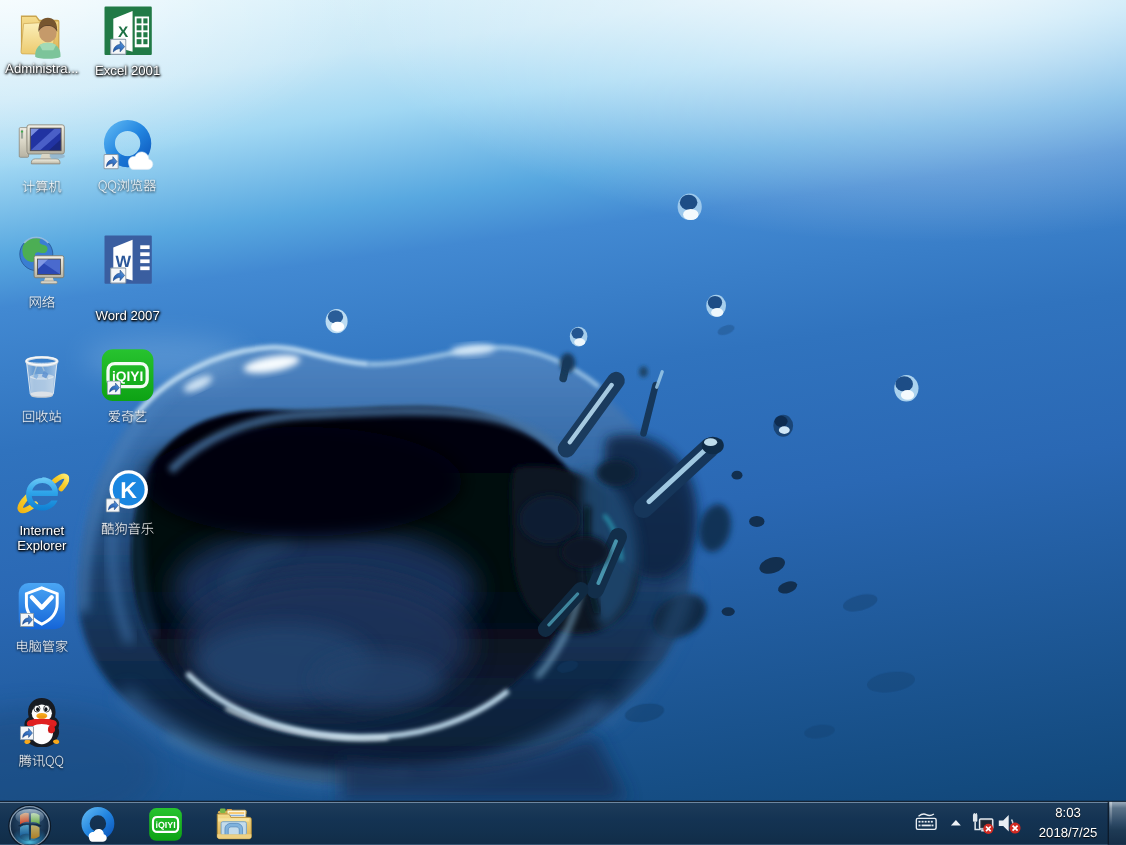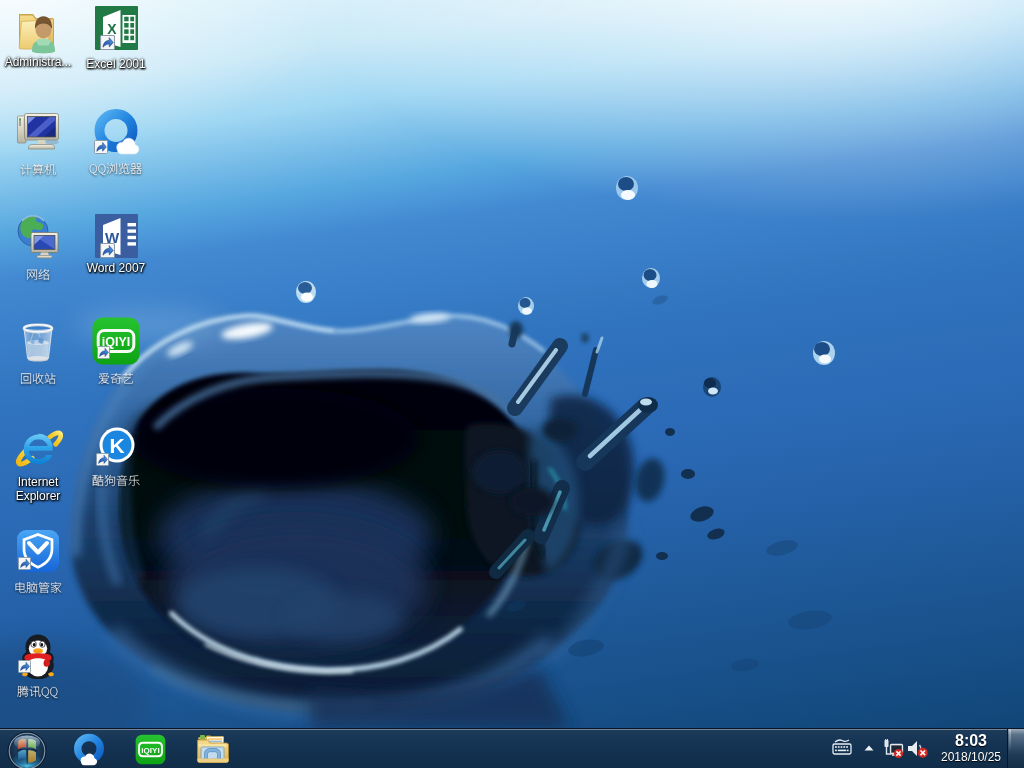--- a/index.html
+++ b/index.html
@@ -14,21 +14,21 @@
  text-shadow:0 1px 2px #000,1px 1px 2px #000,0 0 3px #000;}
 .lbl{filter:drop-shadow(0 1px 1px rgba(0,0,0,.85));}
 #bar{position:absolute;left:0;top:728px;width:1024px;height:40px;
  background:linear-gradient(#1e3c5a,#143353 40%,#12304d 75%,#112c47);
  border-top:1px solid #0a1422;box-sizing:border-box;}
 #bar .hl{position:absolute;left:0;top:0;width:1024px;height:1px;background:rgba(190,210,230,.5);}
 .tic{position:absolute;}
 .tray{position:absolute;}
 .tic{position:absolute;}
 #clock{position:absolute;left:939px;top:3px;width:64px;text-align:center;
- font-size:16px;color:#fff;text-shadow:0 1px 1px #000;font-weight:bold;}
+ font-size:12px;color:#fff;text-shadow:0 1px 1px #000;}
 #date{position:absolute;left:934px;top:21px;width:74px;text-align:center;
  font-size:12px;color:#fff;text-shadow:0 1px 1px #000;}
 #sd{position:absolute;left:1007px;top:0;width:17px;height:40px;
  border-left:1px solid #0a1624;
  background:linear-gradient(#9cacbc,#5a7288 14%,#2e4a66 48%,#1e3a54 65%,#142c46);}
 #sd .shine{position:absolute;left:1px;top:0;width:2px;height:40px;background:linear-gradient(rgba(255,255,255,.4),rgba(255,255,255,0) 55%);}
 </style></head><body>
 <div id="desk">
     <div id="wall"></div>
 
@@ -311,21 +311,21 @@
 <polygon points="11,12 28.5,5 28.5,42 11,37" fill="#fff"></polygon>
 <text x="20" y="29.5" font-family="Liberation Sans,sans-serif" font-size="15" font-weight="bold" fill="#2b579a" text-anchor="middle">W</text>
 <g fill="#fff">
 <rect x="35.5" y="10" width="8.5" height="3.4"></rect>
           <rect x="35.5" y="16.4" width="8.5" height="3.4"></rect>
           <rect x="35.5" y="22.8" width="8.5" height="3.4"></rect>
           <rect x="35.5" y="29.2" width="8.5" height="3.4"></rect>
 </g>
 <use href="#scb" x="8" y="30" width="15" height="15"></use>
 </svg>
-      <div class="tx" style="margin-top:0">Word 2007</div>
+      <div class="tx" style="margin-top:19px">Word 2007</div>
     </div>
 <div class="di" style="left:-4px;top:317px">
       <svg class="ic" width="48" height="48" viewBox="0 0 48 48">
 <defs>
 <linearGradient id="binG" x1="0" y1="0" x2="1" y2="0">
  <stop offset="0" stop-color="#e8eef2" stop-opacity=".55"></stop>
             <stop offset=".25" stop-color="#cfdce6" stop-opacity=".3"></stop>
  <stop offset=".6" stop-color="#dde8f0" stop-opacity=".35"></stop>
             <stop offset="1" stop-color="#eef4f8" stop-opacity=".6"></stop>
 </linearGradient>
@@ -535,17 +535,17 @@
 </svg>
       <svg class="tray" style="left:906px;top:10px" width="23" height="20" viewBox="0 0 23 20">
 <path d="M2,7 h4 l5,-5 v15 l-5,-5 H2 Z" fill="#e8edf2"></path>
 <path d="M13.5,6 q2.5,3.5 0,7" stroke="#e8edf2" stroke-width="1.4" fill="none" opacity=".85"></path>
 <g>
           <circle cx="16.8" cy="13.8" r="5" fill="#d02a22"></circle>
 <path d="M14.5,11.5 l4.6,4.6 M19.1,11.5 l-4.6,4.6" stroke="#fff" stroke-width="1.6"></path>
         </g>
 </svg>
       <div id="clock">8:03</div>
-      <div id="date">2018/10/25</div>
+      <div id="date">2018/7/25</div>
       <div id="sd">
         <div class="shine"></div>
       </div>
     </div>
   </div>
 </body></html>

